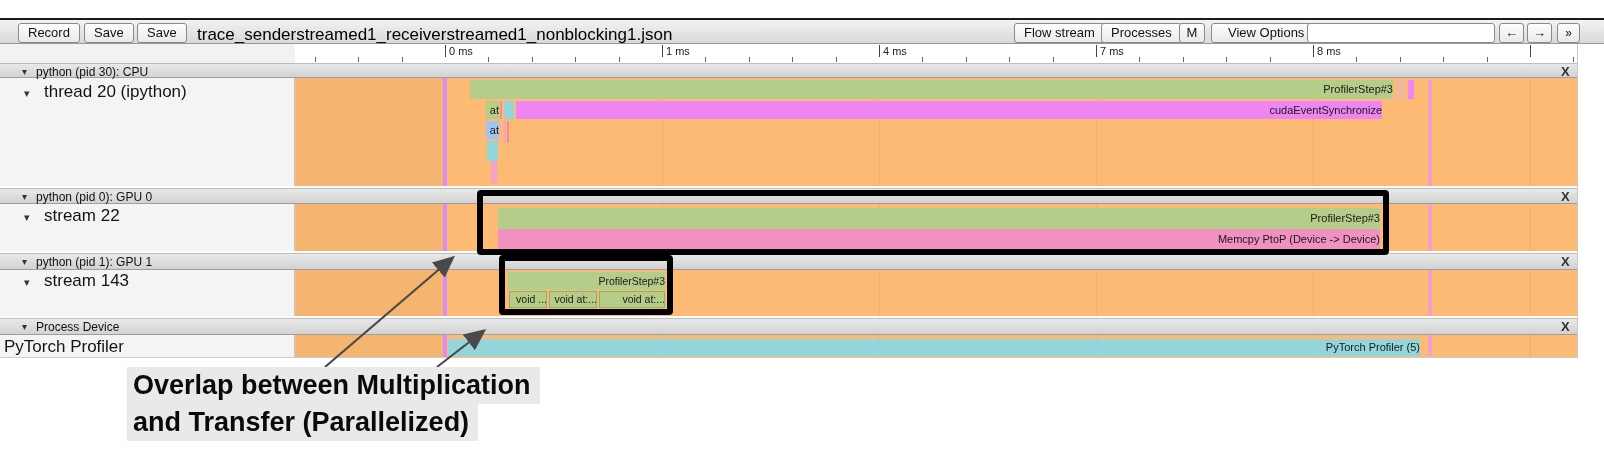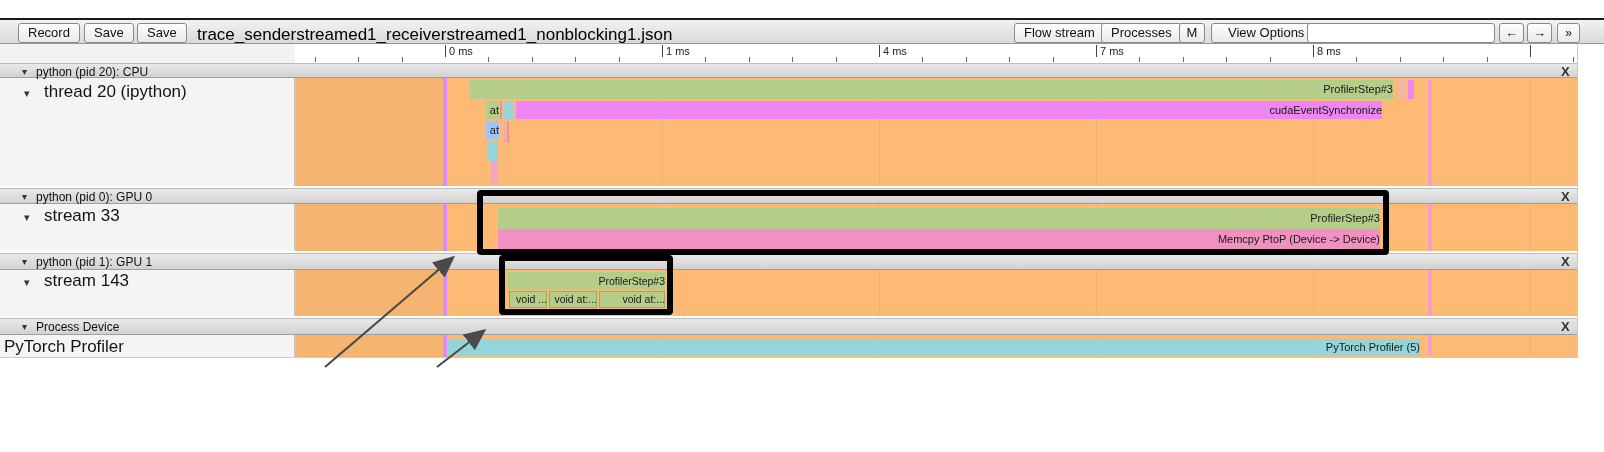--- a/index.html
+++ b/index.html
@@ -119,21 +119,21 @@
         <div class="gridline" style="left: 445px;"></div>
         <div class="gridline" style="left: 662px;"></div>
         <div class="gridline" style="left: 879px;"></div>
         <div class="gridline" style="left: 1096px;"></div>
         <div class="gridline" style="left: 1313px;"></div>
         <div class="gridline" style="left: 1530px;"></div>
       </div>
     <div id="rows">
         <div class="section-header" style="top: 19px; height: 15px;">
           <div class="tri">▾</div>
-          <div class="lbl">python (pid 20): CPU</div>
+          <div class="lbl">python (pid 30): CPU</div>
           <div class="close-x">X</div>
         </div>
         <div class="section-header" style="top: 144px; height: 16px;">
           <div class="tri">▾</div>
           <div class="lbl">python (pid 0): GPU 0</div>
           <div class="close-x">X</div>
         </div>
         <div class="section-header" style="top: 209px; height: 17px;">
           <div class="tri">▾</div>
           <div class="lbl">python (pid 1): GPU 1</div>
@@ -143,21 +143,21 @@
           <div class="tri">▾</div>
           <div class="lbl">Process Device</div>
           <div class="close-x">X</div>
         </div>
         <div class="track-label" style="top: 38px; left: 0px; width: 290px; height: 22px;">
           <div class="tri">▾</div>
           <div class="lbl">thread 20 (ipython)</div>
         </div>
         <div class="track-label" style="top: 162px; left: 0px; width: 290px; height: 22px;">
           <div class="tri">▾</div>
-          <div class="lbl">stream 33</div>
+          <div class="lbl">stream 22</div>
         </div>
         <div class="track-label" style="top: 227px; left: 0px; width: 290px; height: 22px;">
           <div class="tri">▾</div>
           <div class="lbl">stream 143</div>
         </div>
         <div class="track-label noarrow" style="top: 293px; left: 0px; width: 290px; height: 22px;">
           <div class="lbl">PyTorch Profiler</div>
         </div>
         <div class="gap" style="top: 142px; height: 2px;"></div>
         <div class="gap" style="top: 207px; height: 2px;"></div>
@@ -188,20 +188,24 @@
       </div>
     <div class="viewport-bottom"></div>
   </div>
   <div class="right-gutter"></div>
 
   <div id="hlboxes">
       <div class="hl-box" style="left: 477px; top: 190px; width: 912px; height: 65px;"></div>
       <div class="hl-box" style="left: 499px; top: 255px; width: 174px; height: 60px;"></div>
     </div>
 
+  <div class="annotation">
+    <div class="ann-line">Overlap between Multiplication</div>
+    <div class="ann-line">and Transfer (Parallelized)</div>
+  </div>
 
   <svg class="arrows" id="arrowsvg">
     <defs>
       <marker id="ah" markerWidth="10" markerHeight="9" refX="7" refY="4.5" orient="auto">
         <polygon points="0,0 10,4.5 0,9" fill="#4a4a4a"></polygon>
       </marker>
     </defs>
   <line x1="325" y1="367" x2="450" y2="260" stroke="#4a4a4a" stroke-width="2.2" marker-end="url(#ah)"></line>
       <line x1="437" y1="367" x2="481" y2="333" stroke="#4a4a4a" stroke-width="2.2" marker-end="url(#ah)"></line>
     </svg>

